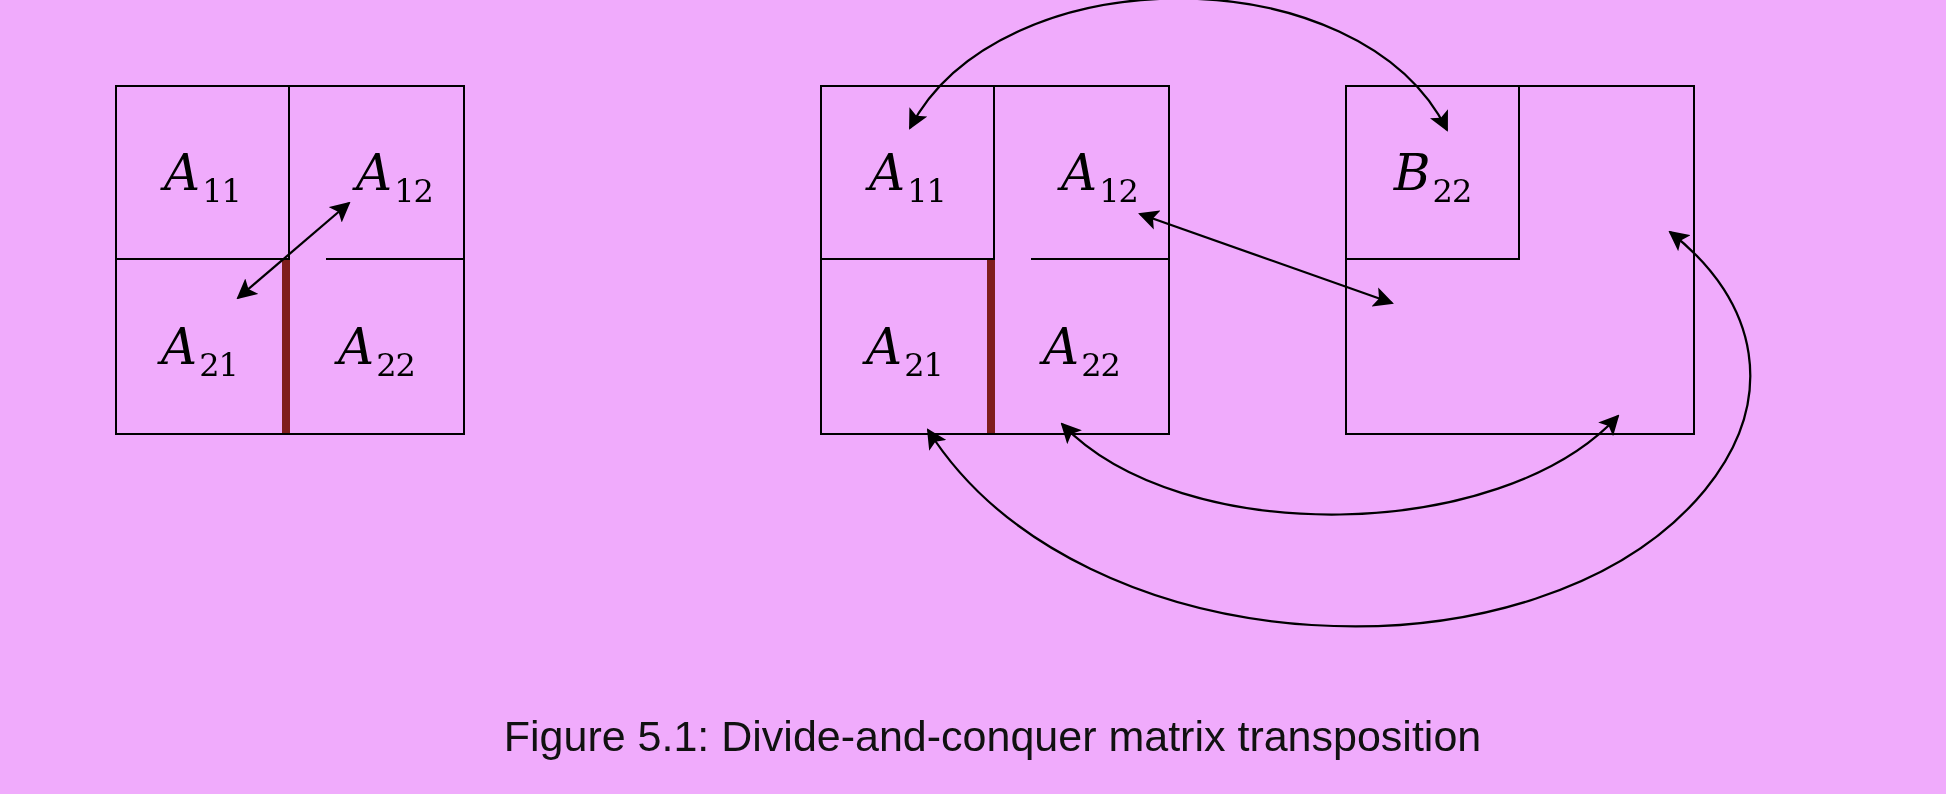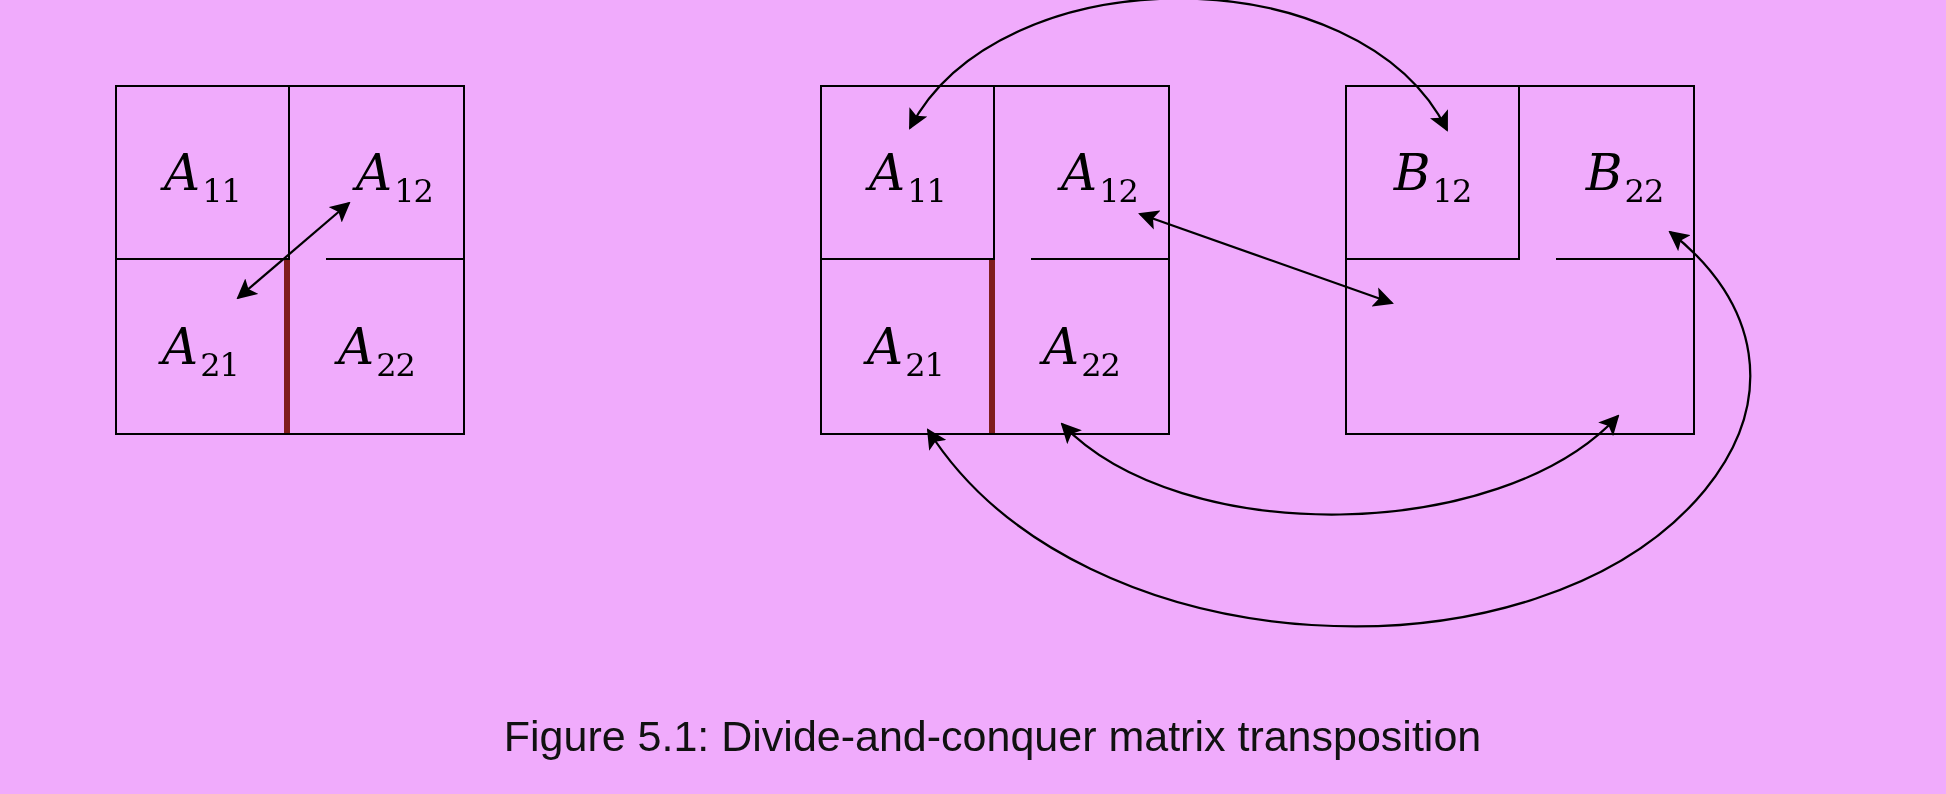--- a/index.html
+++ b/index.html
@@ -33,21 +33,21 @@
   #matrix-right { left: 1345px; top: 85px; }
 
   .cell {
     display: flex;
     align-items: center;
     justify-content: center;
     box-sizing: border-box;
   }
   .cell:nth-child(1) { border-right: 2px solid #000; border-bottom: 2px solid #000; }
   .cell:nth-child(2) { border-bottom: 2px solid #000; margin-left: 36px; }
-  .cell:nth-child(3) { border-right: 6px solid #7f1d1d; }
+  .cell:nth-child(3) { border-right: 8px solid #7f1d1d; }
 
   .label { white-space: nowrap; line-height: 1; }
   .var {
     font-family: "DejaVu Serif", serif;
     font-style: italic;
     font-size: 50px;
   }
   .sub {
     font-family: "DejaVu Serif", serif;
     font-style: normal;
@@ -113,23 +113,20 @@
     <div class="cell">
       <span class="label"><span class="var">A</span><span class="sub">21</span></span>
     </div>
     <div class="cell">
       <span class="label"><span class="var">A</span><span class="sub">22</span></span>
     </div>
   </div>
 
   <div class="matrix" id="matrix-right">
     <div class="cell">
-      <span class="label"><span class="var">B</span><span class="sub">12</span></span>
-    </div>
-    <div class="cell">
       <span class="label"><span class="var">B</span><span class="sub">22</span></span>
     </div>
   </div>
 
   <svg class="arrow-layer" viewBox="0 0 1946 794" xmlns="http://www.w3.org/2000/svg">
     <defs>
       <marker id="arrowhead" viewBox="0 0 10 10" refX="9" refY="5" markerWidth="9" markerHeight="9" orient="auto-start-reverse">
         <path d="M 0 0 L 10 5 L 0 10 L 2.2 5 z" fill="#000000"></path>
       </marker>
     </defs>

